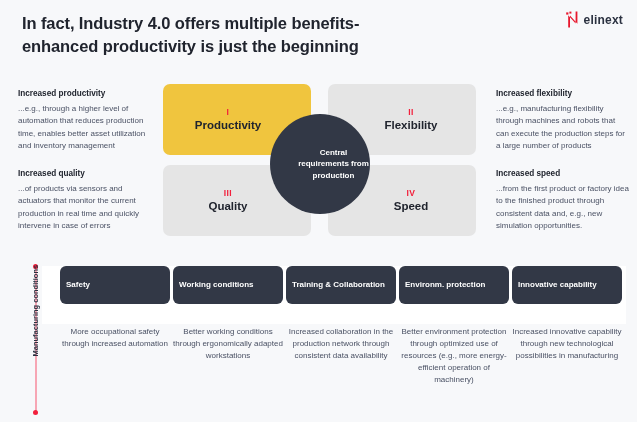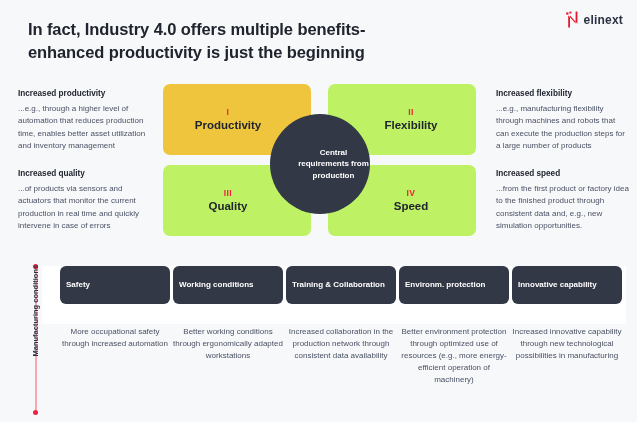--- a/index.html
+++ b/index.html
@@ -26,21 +26,21 @@
   .title {
     position: absolute;
     left: 22px;
     top: 12px;
     width: 470px;
     font-size: 16.5px;
     font-weight: bold;
     line-height: 1.42;
     letter-spacing: -0.1px;
     color: #20242e;
-    margin: 6px;
+    margin: 0;
   }
   .logo {
     position: absolute;
     right: 14px;
     top: 11px;
     display: flex;
     align-items: center;
     gap: 5px;
   }
   .logo-mark {
@@ -93,21 +93,21 @@
     left: 163px;
     top: 0;
     width: 313px;
     height: 152px;
   }
   .quad {
     position: absolute;
     width: 148px;
     height: 71px;
     border-radius: 7px;
-    background: #bef264;
+    background: #e5e5e5;
     display: flex;
     flex-direction: column;
     align-items: center;
     justify-content: center;
   }
   .quad.q1 { left: 0;   top: 0;  background: #f0c53e; }
   .quad.q2 { left: 165px; top: 0; }
   .quad.q3 { left: 0;   top: 81px; }
   .quad.q4 { left: 165px; top: 81px; }
 

